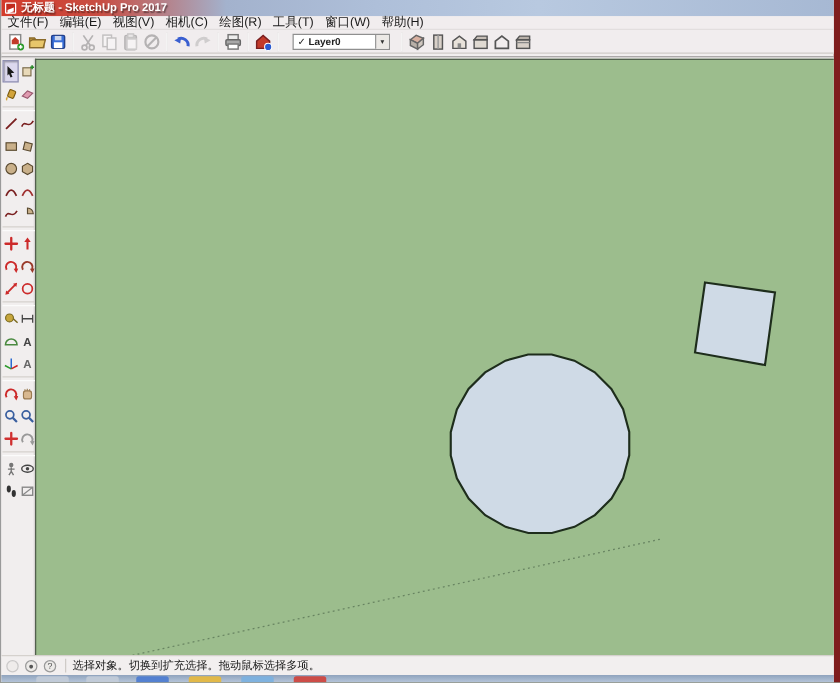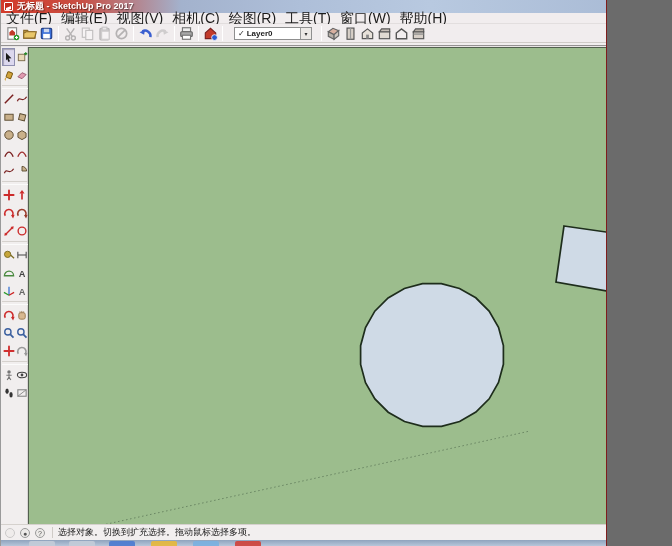--- a/index.html
+++ b/index.html
@@ -1,29 +1,29 @@
 <!DOCTYPE html>
 <html><head>
 <meta charset="utf-8">
 <style>
   html,body{margin:0;padding:0;background:#6b6b6b;}
   *{box-sizing:border-box;font-family:"Liberation Sans","DejaVu Sans",sans-serif;}
-  #app{position:relative;width:607px;height:546px;background:#f1eeee;overflow:hidden;border-left:1px solid #9a9a9a;border-right:1px solid #7f1d1d;}
+  #app{position:relative;width:672px;height:546px;background:#f1eeee;overflow:hidden;border-left:1px solid #9a9a9a;border-right:5px solid #7f1d1d;}
 
   
   #titlebar{position:absolute;left:0;top:0;width:672px;height:13px;
     background:linear-gradient(to right,#d33b2b 0px,#c84e43 80px,#a3b2cd 180px,#aebfd9 300px,#b8c9e0 430px,#a6b8d3 672px);
     display:flex;align-items:center;padding-left:3px;}
   #app-icon{width:9px;height:9px;background:#c22b1e;border:1px solid #fff;border-radius:1px;margin-right:4px;position:relative;}
   #app-icon::after{content:"";position:absolute;left:1px;top:4px;width:5px;height:3px;background:#fff;transform:skewY(-20deg);}
   #title-text{font-size:9px;font-weight:bold;color:#fff;text-shadow:1px 1px 1px rgba(0,0,0,.45);white-space:nowrap;}
 
   
   #menubar{position:absolute;left:0;top:13px;width:672px;height:11px;background:#f1edee;display:flex;align-items:center;padding-left:5px;border-bottom:1px solid #e2dede;}
-  .menu-item{font-size:14px;color:#1a1a1a;margin-right:9px;white-space:nowrap;cursor:default;line-height:11px;}
+  .menu-item{font-size:10px;color:#1a1a1a;margin-right:9px;white-space:nowrap;cursor:default;line-height:11px;}
 
   
   #toolbar{position:absolute;left:0;top:24px;width:672px;height:19px;background:#f1edee;display:flex;align-items:center;padding-left:3px;border-bottom:1px solid #cfcbc7;}
   .tb-btn{width:17px;height:17px;display:flex;align-items:center;justify-content:center;margin:0 0;}
   .tb-btn svg{width:15px;height:15px;}
   .tb-btn.disabled{opacity:.38;filter:grayscale(100%);}
   .tb-sep{width:1px;height:15px;background:#c9c5c1;border-right:1px solid #ffffff;margin:0 3px;}
 
   #layer-combo{display:flex;align-items:center;height:13px;margin:0 6px 0 8px;width:78px;background:#fff;border:1px solid #8f8f8f;}
   #layer-check{font-size:8px;margin:0 2px 0 3px;color:#222;}

